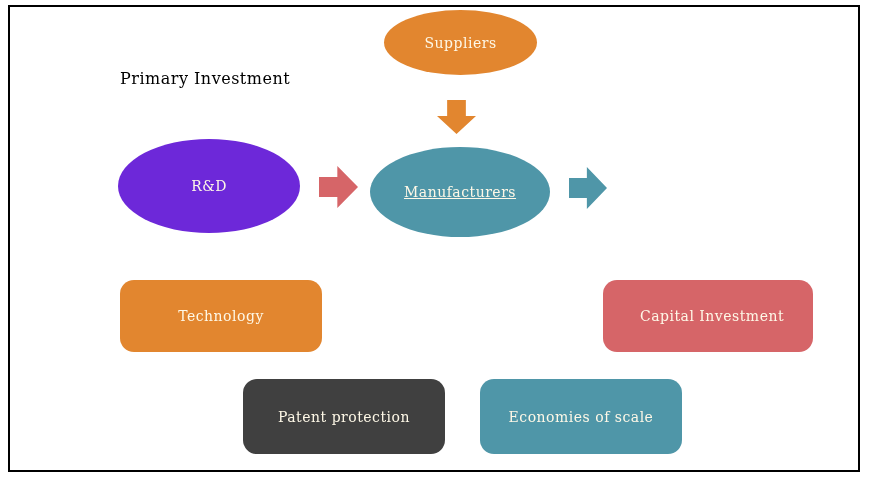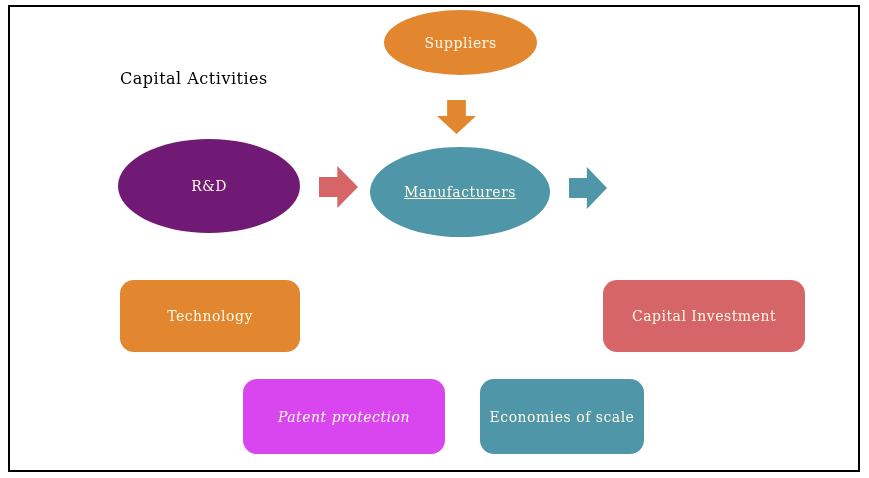--- a/index.html
+++ b/index.html
@@ -34,24 +34,24 @@
     font-size: 14px;
     letter-spacing: 0.5px;
   }
   .ellipse { border-radius: 50%; }
   .roundrect { border-radius: 14px; }
 
   .pos-suppliers      { left: 384px; top: 10px;  width: 153px; height: 65px; }
   .pos-rnd            { left: 118px; top: 139px; width: 182px; height: 94px; }
   .pos-manufacturers  { left: 370px; top: 147px; width: 180px; height: 90px; text-decoration: underline; }
   .pos-customers      { left: 632px; top: 145px; width: 180px; height: 90px; }
-  .pos-technology     { left: 120px; top: 280px; width: 180px; height: 72px; }
+  .pos-technology     { left: 120px; top: 280px; width: 202px; height: 72px; }
   .pos-capital        { left: 603px; top: 280px; width: 202px; height: 72px; }
   .pos-patent         { left: 243px; top: 379px; width: 202px; height: 75px; }
-  .pos-economies      { left: 480px; top: 379px; width: 164px; height: 75px; }
+  .pos-economies      { left: 480px; top: 379px; width: 202px; height: 75px; }
 
   .arrow { position: absolute; }
   .arrow-down {
     clip-path: polygon(26% 0, 74% 0, 74% 47%, 100% 47%, 50% 100%, 0 47%, 26% 47%);
   }
   .arrow-right {
     clip-path: polygon(0 26%, 47% 26%, 47% 0, 100% 50%, 47% 100%, 47% 74%, 0 74%);
   }
   .pos-arrow-suppliers { left: 437px; top: 100px; width: 39px; height: 34px; }
   .pos-arrow-rnd       { left: 319px; top: 166px; width: 39px; height: 42px; }
@@ -67,51 +67,51 @@
   .pos-primary { left: 120px; top: 69px; }
   .pos-support { left: 68px;  top: 427px; }
 </style>
 </head>
 <body>
 
 <div class="canvas">
 
   <div class="frame"></div>
 
-  <div class="section-label pos-primary">Capital Activities</div>
+  <div class="section-label pos-primary">Primary Investment</div>
 
 
   <div class="node ellipse pos-suppliers" style="background: rgb(226, 134, 47);">
     <span>Suppliers</span>
   </div>
 
   <div class="arrow arrow-down pos-arrow-suppliers" style="background: rgb(226, 134, 47);"></div>
 
-  <div class="node ellipse pos-rnd" style="background: #701a75;">
+  <div class="node ellipse pos-rnd" style="background: #6d28d9;">
     <span>R&amp;D</span>
   </div>
 
   <div class="arrow arrow-right pos-arrow-rnd" style="background: rgb(214, 101, 104);"></div>
 
   <div class="node ellipse pos-manufacturers" style="background: rgb(79, 150, 168);">
     <span>Manufacturers</span>
   </div>
 
   <div class="arrow arrow-right pos-arrow-mfr" style="background: rgb(79, 150, 168);"></div>
 
 
   <div class="node roundrect pos-technology" style="background: rgb(226, 134, 47);">
     <span>Technology</span>
   </div>
 
-  <div class="node roundrect pos-capital" style="background: rgb(214, 101, 104);">
+  <div class="node roundrect pos-capital" style="background: rgb(214, 101, 104); padding-left: 8px;">
     <span>Capital Investment</span>
   </div>
 
-  <div class="node roundrect pos-patent" style="background: #d946ef; font-style: italic;">
+  <div class="node roundrect pos-patent" style="background: #404040;">
     <span>Patent protection</span>
   </div>
 
   <div class="node roundrect pos-economies" style="background: rgb(79, 150, 168);">
     <span>Economies of scale</span>
   </div>
 
 </div>
 
 </body></html>

